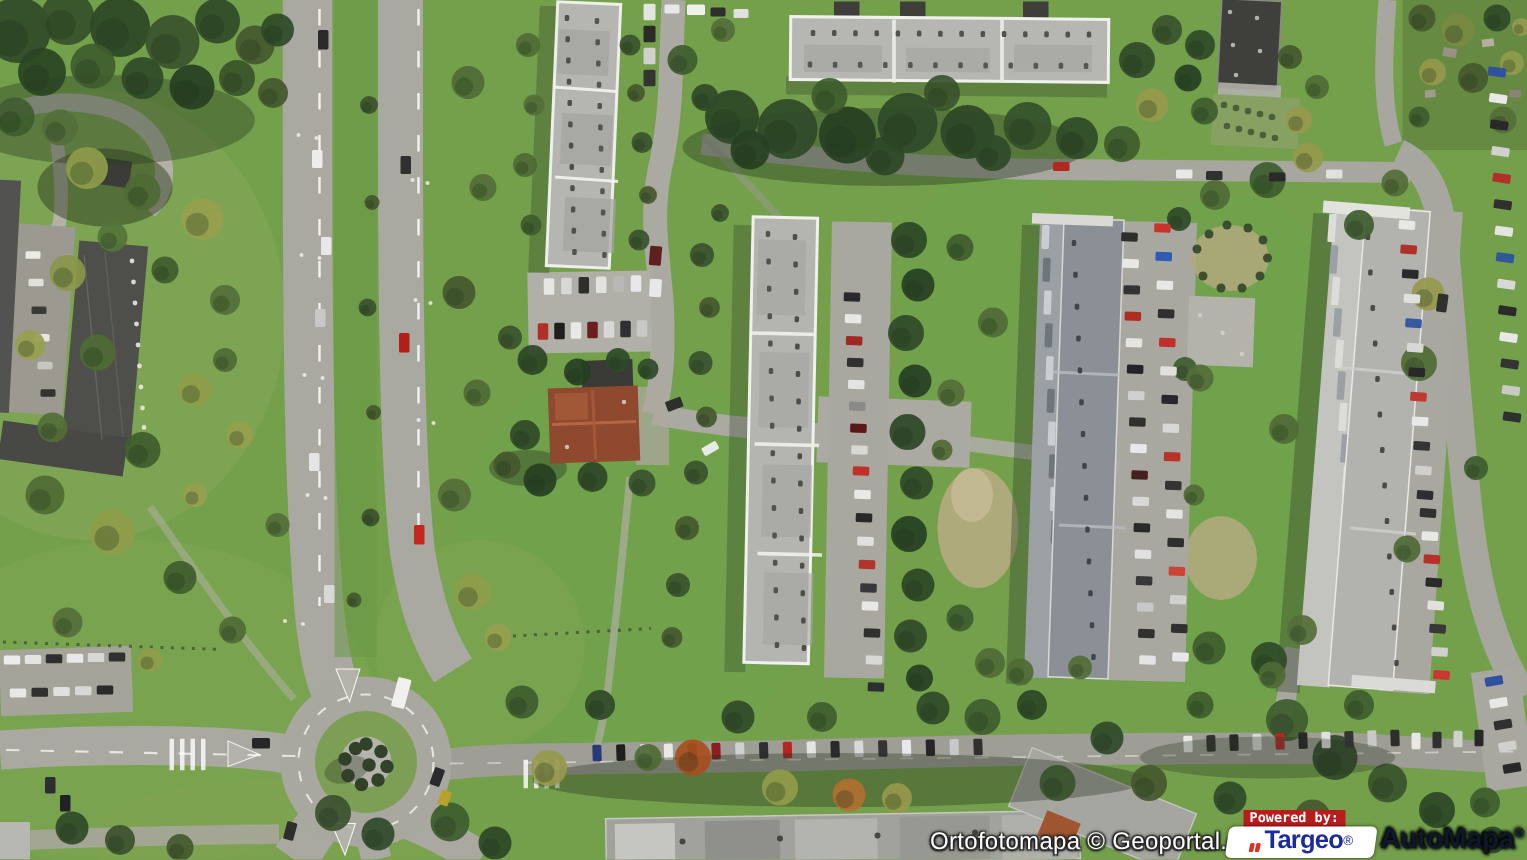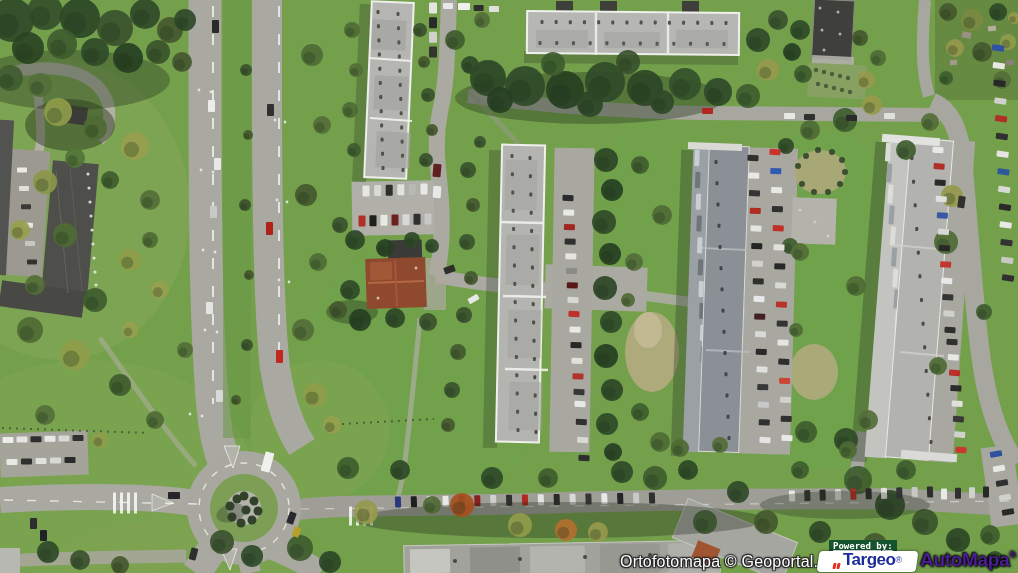--- a/index.html
+++ b/index.html
@@ -6,37 +6,37 @@
   body{width:1018px;height:573px;overflow:hidden;background:#74a04c;font-family:"Liberation Sans",sans-serif;}
   #stage{position:relative;width:1018px;height:573px;overflow:hidden;}
   #stage svg{position:absolute;left:0;top:0;display:block;}
   .attribution{
     position:absolute;left:620px;bottom:2px;
     font-size:16px;color:#ffffff;letter-spacing:.2px;white-space:nowrap;
     text-shadow:1px 1px 1px #222,-1px -1px 1px #222,1px -1px 1px #222,-1px 1px 1px #222,0 0 3px #000;
   }
   .powered{
     position:absolute;left:829px;top:540px;height:12px;line-height:12px;
-    background:#14532d;color:#fff;padding:0 4px;
-    font-family:"DejaVu Sans Mono",monospace;font-size:9px;font-weight:bold;white-space:nowrap;text-decoration:underline;
+    background:#b91c1c;color:#fff;padding:0 4px;
+    font-family:"DejaVu Sans Mono",monospace;font-size:9px;font-weight:bold;white-space:nowrap;
   }
   .targeo-box{
     position:absolute;left:818px;top:551px;width:99px;height:21px;
     background:#fff;border-radius:4px;transform:skewX(-8deg);
     box-shadow:0 0 3px rgba(0,0,0,.6);
     display:flex;align-items:center;justify-content:center;
   }
   .targeo-inner{transform:skewX(8deg);display:flex;align-items:flex-start;line-height:21px;}
   .targeo-quote{display:inline-block;margin:4px 2px 0 0;}
   .targeo-quote i{display:inline-block;width:3px;height:6px;background:#e03020;border-radius:1px;margin-right:1px;transform:skewX(-12deg);}
   .targeo-text{color:#1c2b9a;font-weight:bold;font-size:17px;letter-spacing:-0.5px;}
   .targeo-reg{color:#1c2b9a;font-size:9px;margin-top:1px;}
   .automapa{
     position:absolute;left:920px;top:549px;white-space:nowrap;
-    color:#4c1d95;font-weight:bold;font-size:19px;letter-spacing:-0.3px;
+    color:#0f172a;font-weight:bold;font-size:19px;letter-spacing:-0.3px;
     text-shadow:1px 1px 2px #000,-1px -1px 2px #000,0 0 3px #000;
   }
   .automapa-reg{font-size:9px;vertical-align:top;line-height:12px;}
 </style>
 </head>
 <body>
 
 <div id="stage">
   <svg width="1018" height="573" viewBox="0 0 1018 573" xmlns="http://www.w3.org/2000/svg">
       <rect x="0" y="0" width="1018" height="573" fill="#74a04c"></rect>

